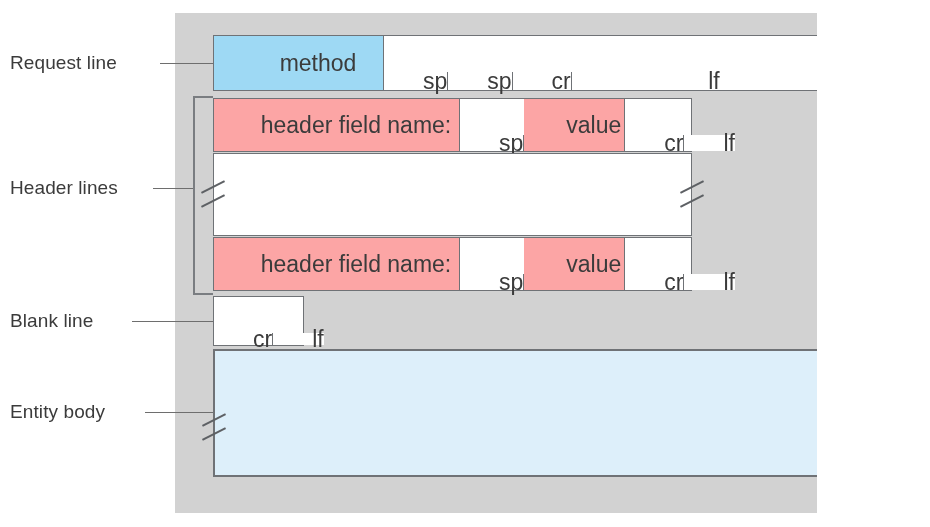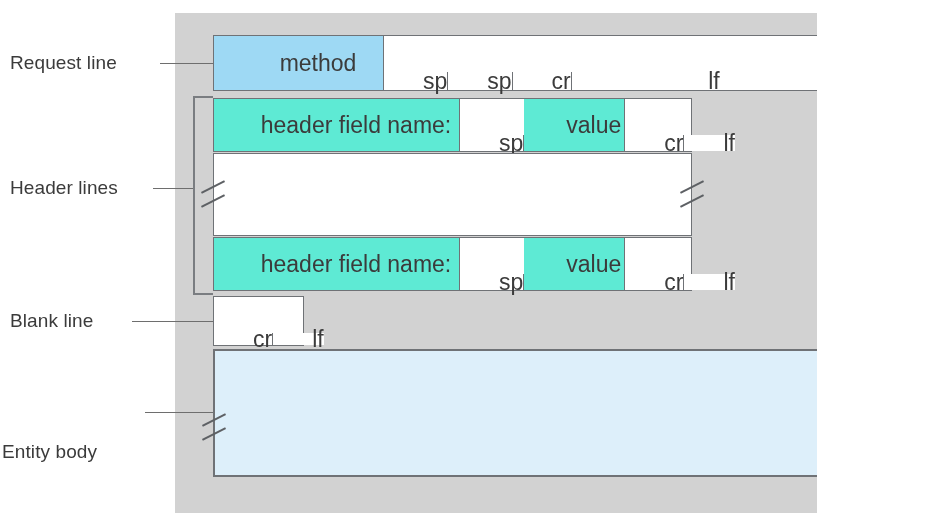--- a/index.html
+++ b/index.html
@@ -55,21 +55,21 @@
     justify-content: center;
     font-size: 23px;
     color: #3b3b3b;
     border-right: 1.4px solid #6f7276;
     background: #ffffff;
     white-space: nowrap;
     padding-left: 39px;
   }
   .cell:last-child { border-right: none; }
   .cell.blue   { background: #9ed9f4; }
-  .cell.lblue  { background: #5eead4; }
+  .cell.lblue  { background: #fca5a5; }
   .cell.white  { background: #ffffff; margin-top: 36px; }
 
   
   #request-line {
     left: 213px;
     top: 35px;
     width: 605px;
     height: 56px;
   }
 
@@ -163,21 +163,21 @@
 
   <div class="side-label" style="left:10px; top:52px;">Request line</div>
   <div class="leader" style="left:160px; top:63px; width:53px;"></div>
 
   <div class="side-label" style="left:10px; top:177px;">Header lines</div>
   <div class="leader" style="left:153px; top:188px; width:41px;"></div>
 
   <div class="side-label" style="left:10px; top:310px;">Blank line</div>
   <div class="leader" style="left:132px; top:321px; width:81px;"></div>
 
-  <div class="side-label" style="left:2px; top:401px;margin-top:40px;">Entity body</div>
+  <div class="side-label" style="left:10px; top:401px;">Entity body</div>
   <div class="leader" style="left:145px; top:412px; width:68px;"></div>
 
   <div id="header-bracket"></div>
 
   <div class="row" id="request-line">
     <div class="cell blue" style="flex:0 0 170px;">method</div>
     <div class="cell white" style="flex:0 0 36px;">sp</div>
     <div class="cell white" style="flex:0 0 36px;">sp</div>
     <div class="cell white" style="flex:0 0 36px;">cr</div>
     <div class="cell white" style="flex:1 1 auto;">lf</div>

